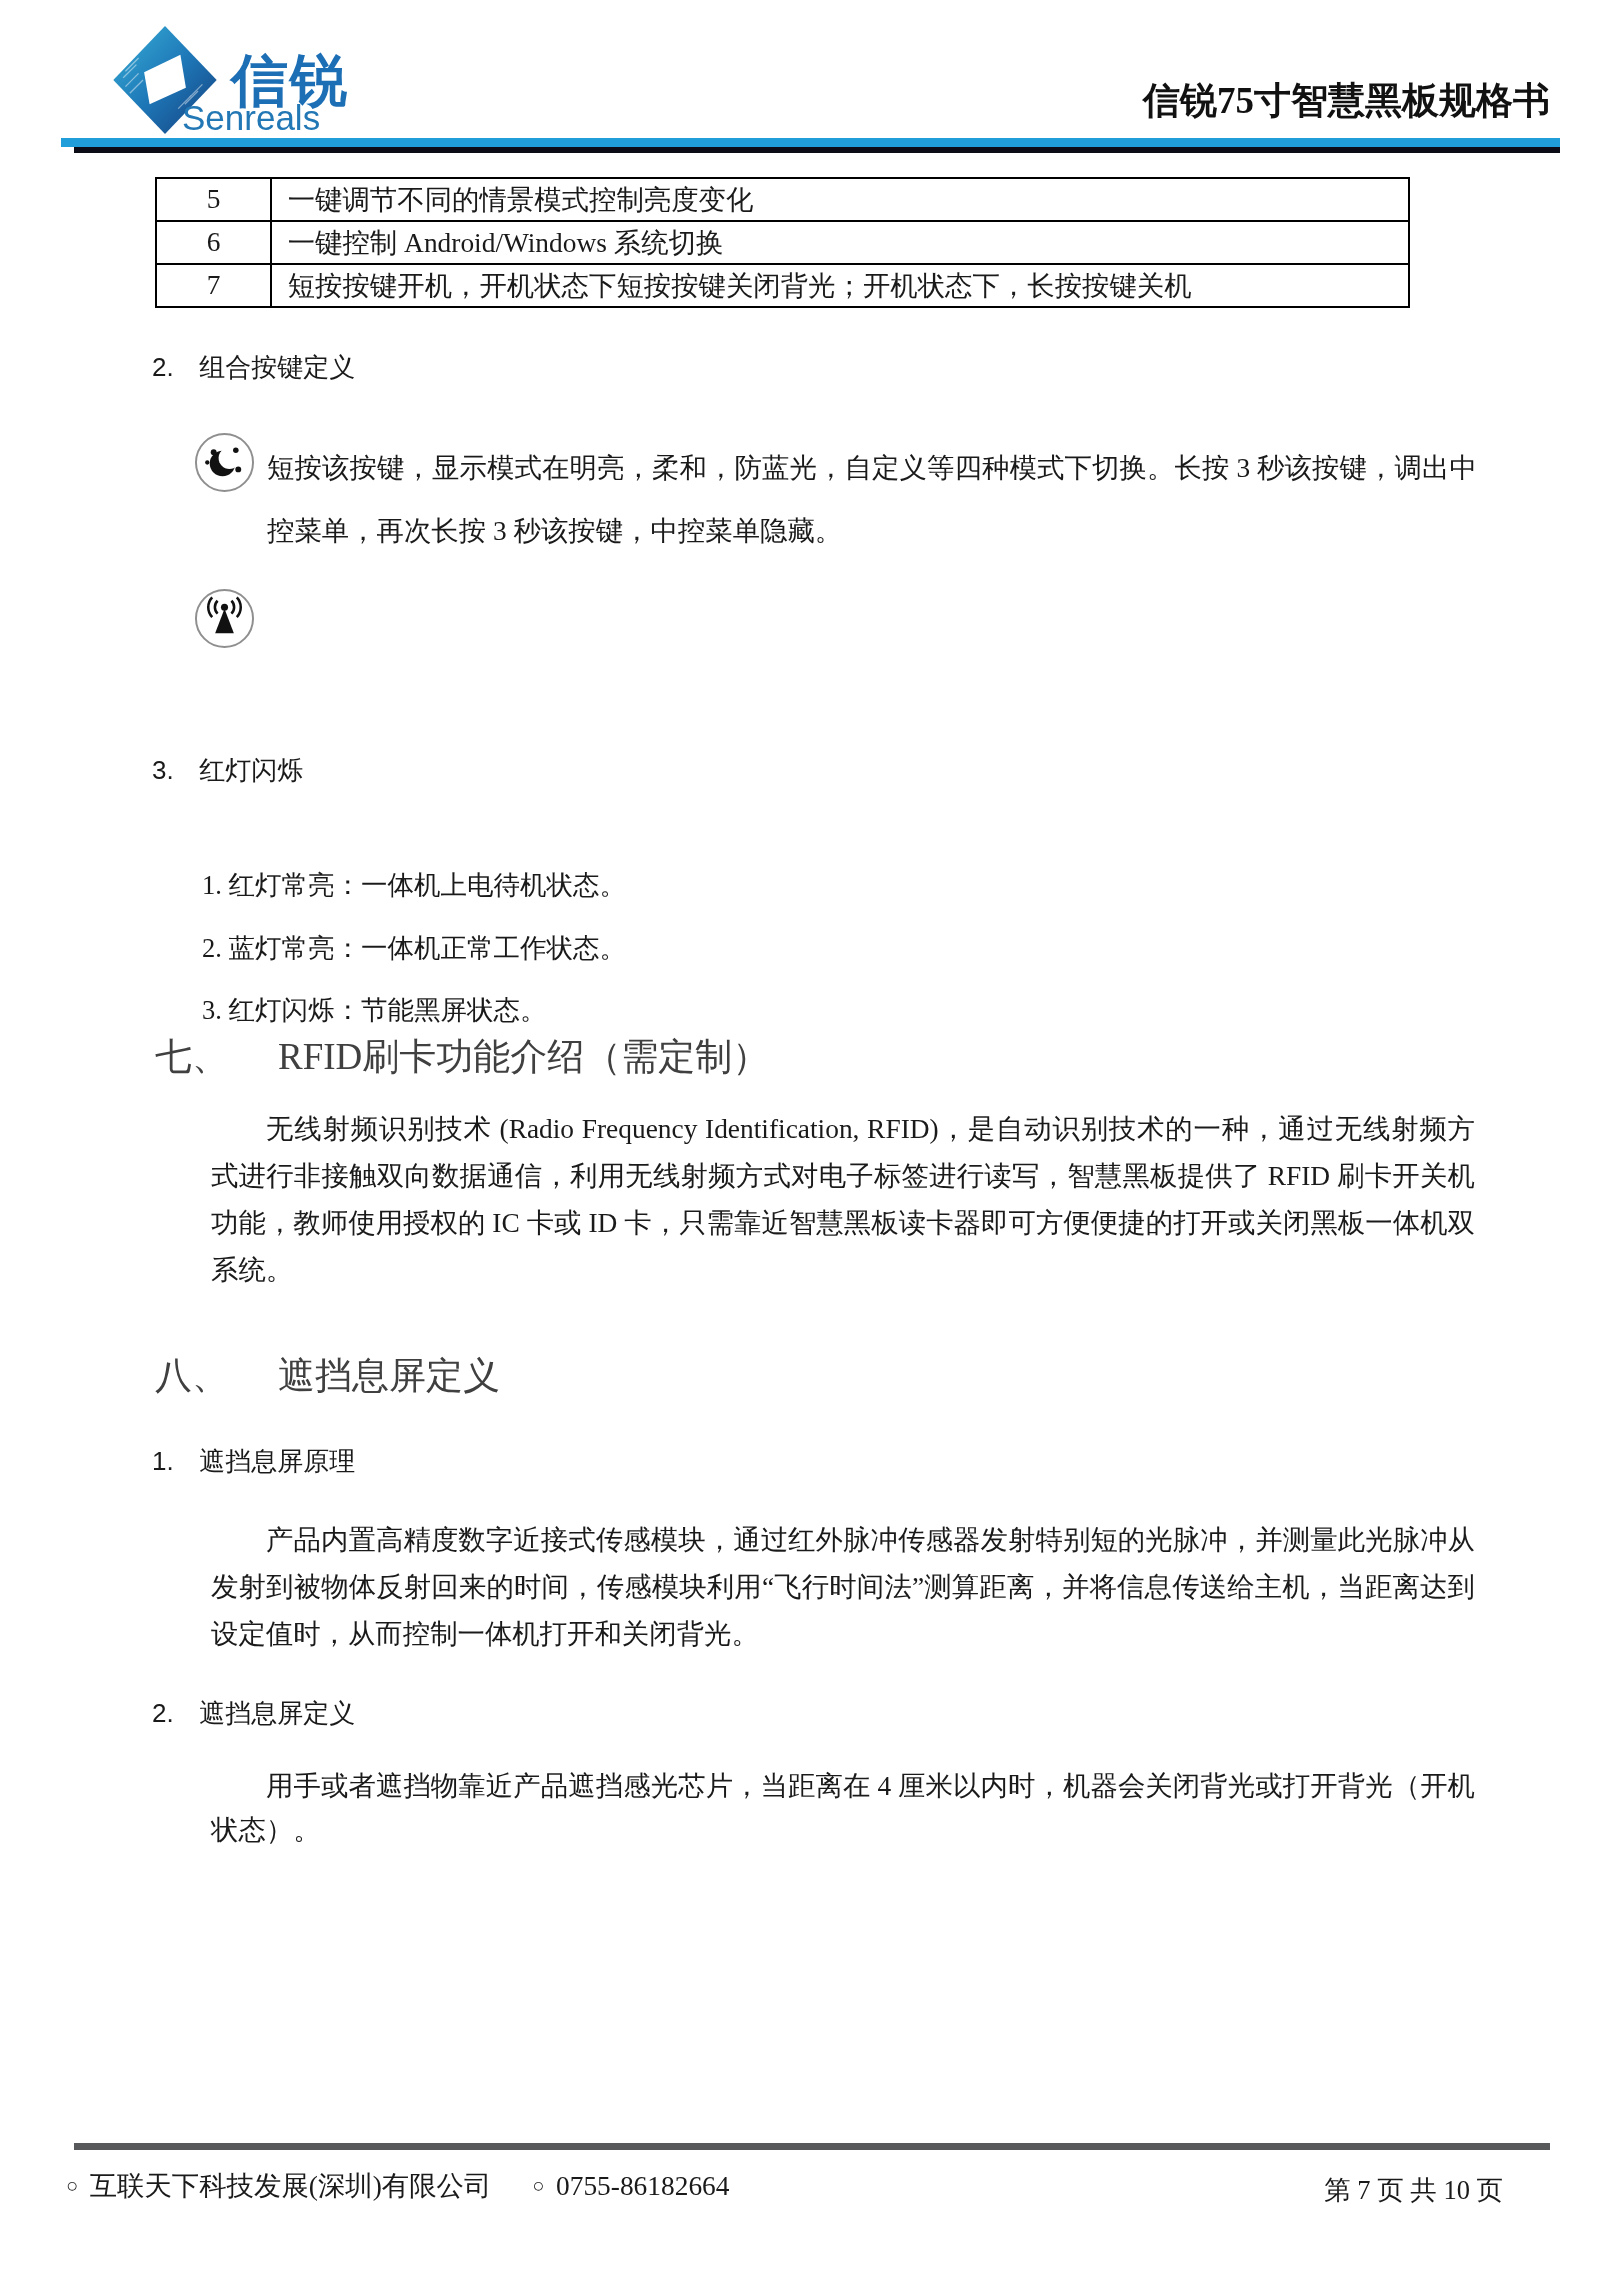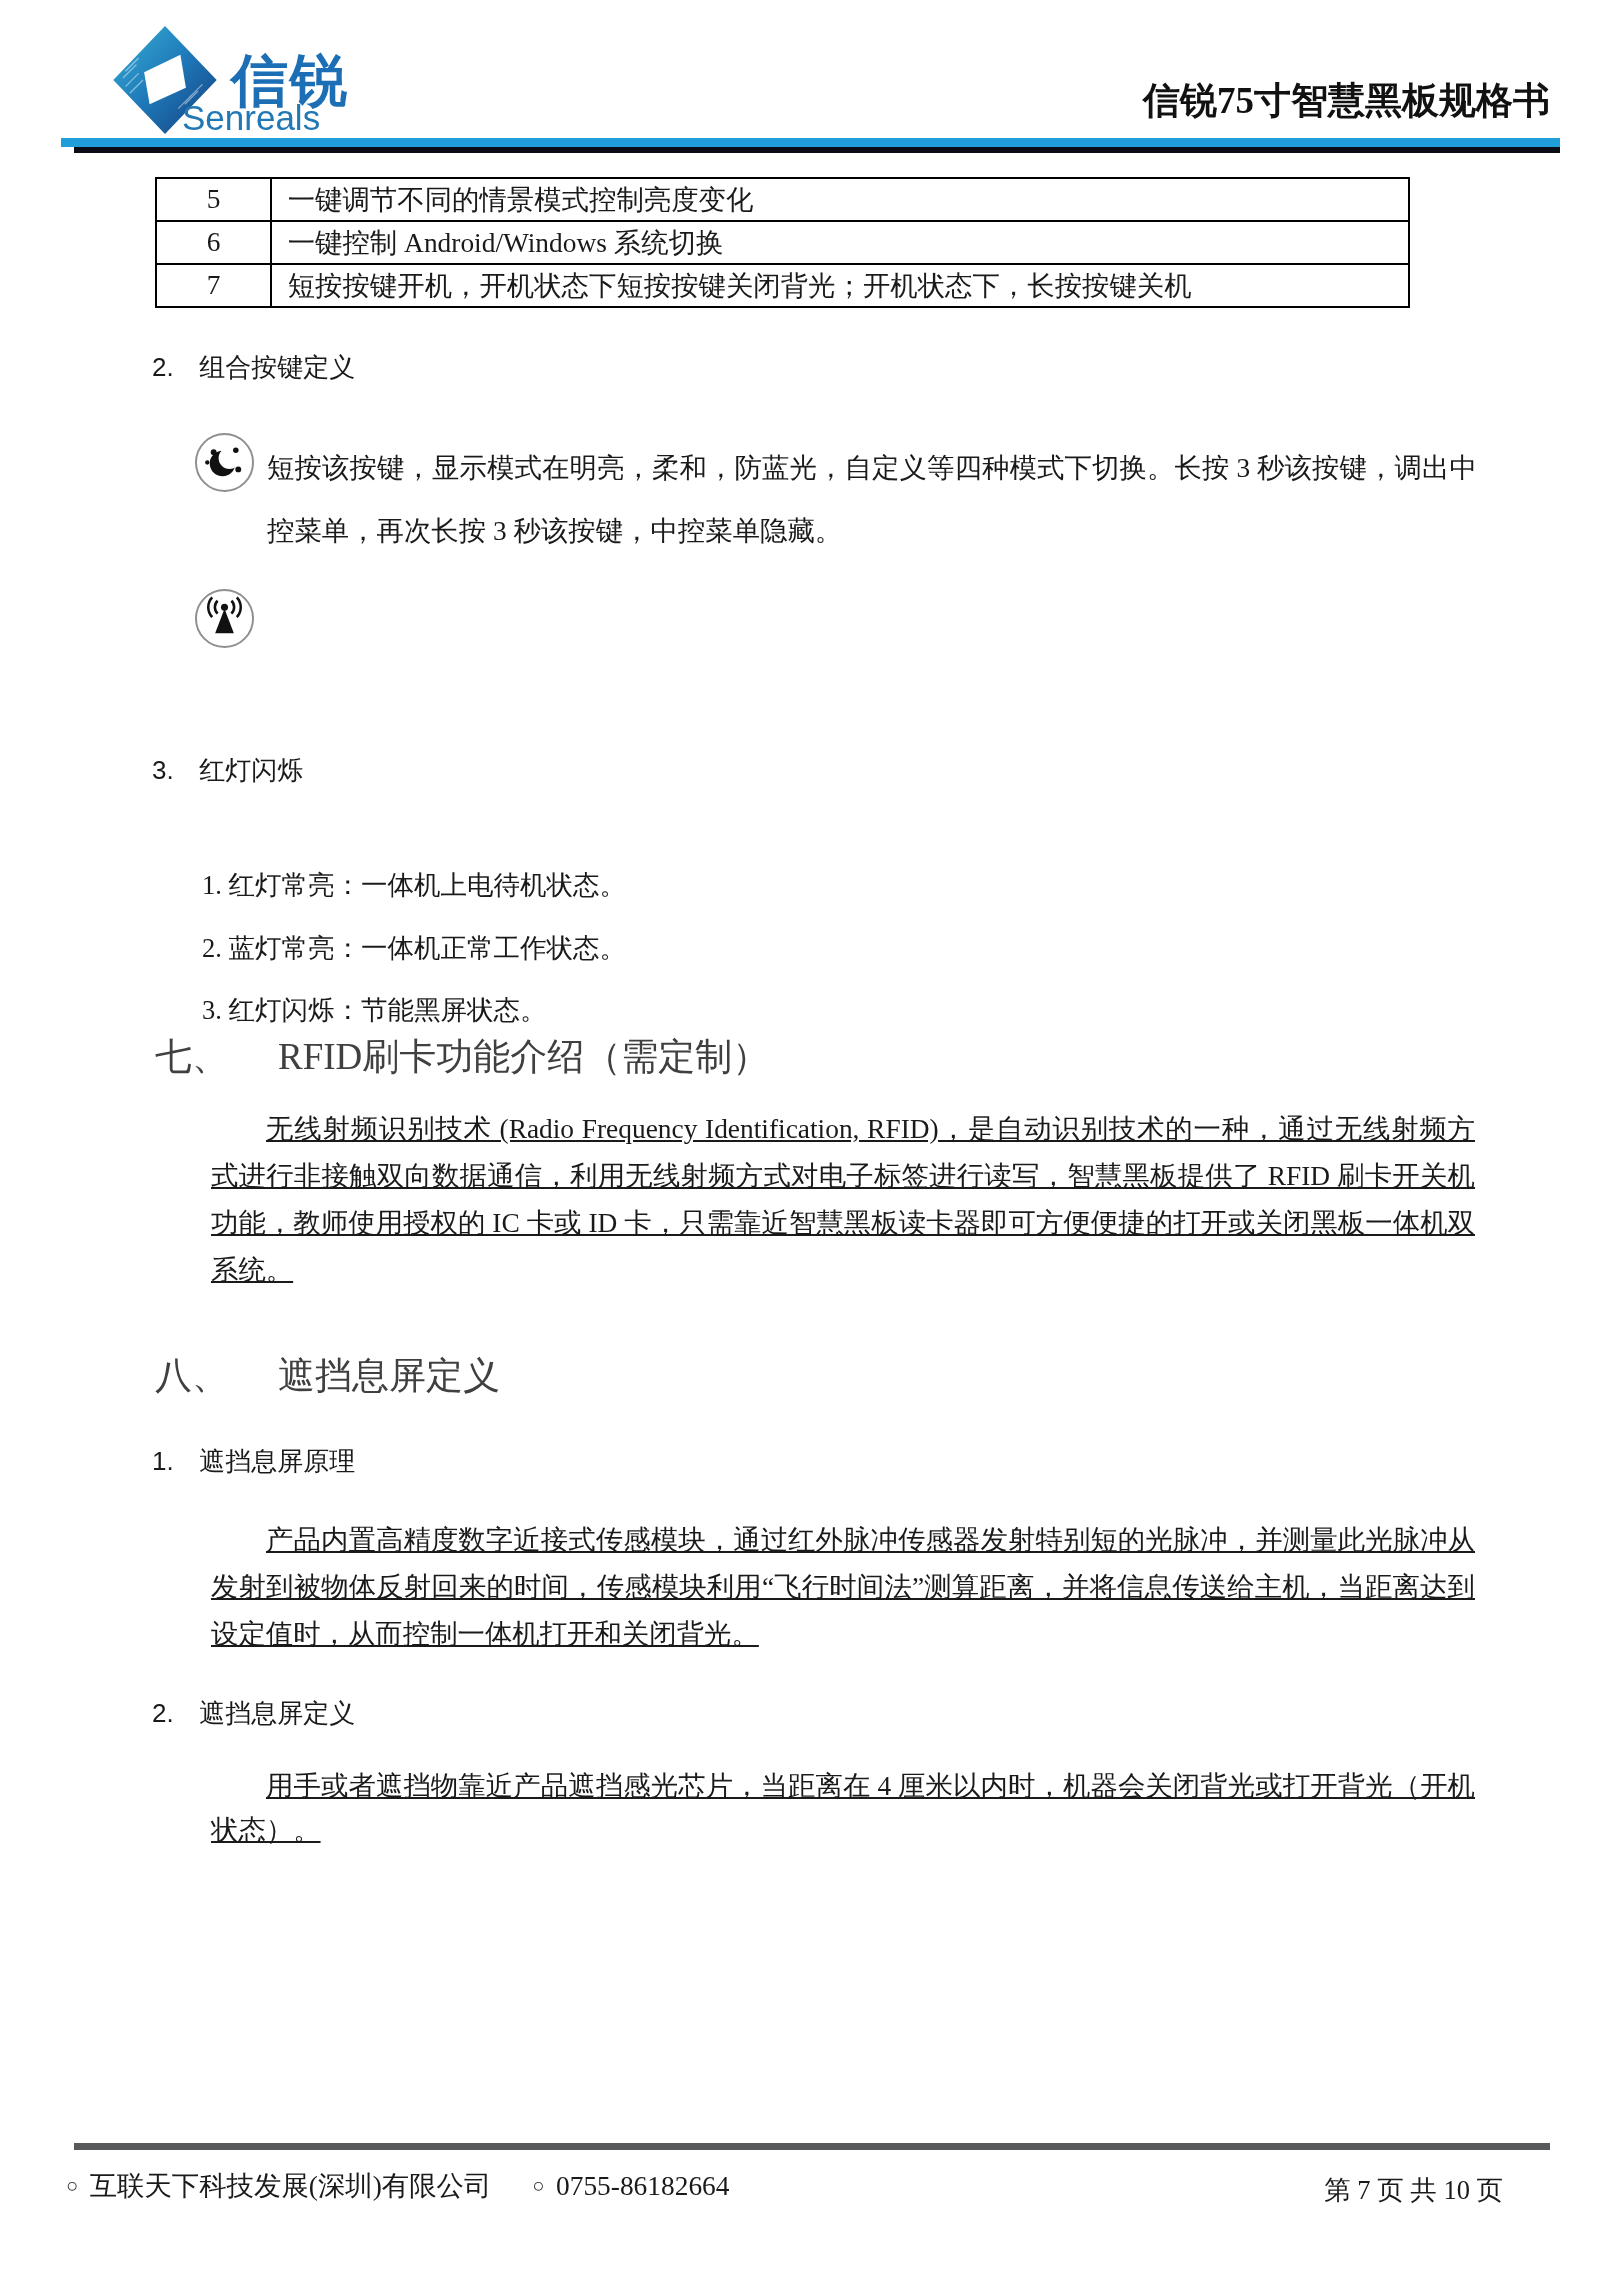--- a/index.html
+++ b/index.html
@@ -30,21 +30,21 @@
   .h-sub{position:absolute;font-size:26px;color:#1a1a1a;white-space:nowrap;}
   .h-sub .num{display:inline-block;margin-right:25.5px;font-family:"Liberation Sans","DejaVu Sans",sans-serif;}
   .h-big{position:absolute;font-size:37px;font-weight:normal;color:#404040;white-space:nowrap;}
   .h-big .num{display:inline-block;margin-right:49px;}
   
   .bullet-icon{position:absolute;width:61px;height:61px;}
   .bullet-text{position:absolute;width:1210px;font-size:27.4px;text-align:justify;color:#1a1a1a;}
   
   .ind-item{position:absolute;left:202px;font-size:26.5px;white-space:nowrap;margin-top:48px;}
   .para{position:absolute;left:211px;width:1264px;font-size:27.4px;line-height:47px;
-    text-align:justify;text-indent:55px;color:#1a1a1a;text-decoration:underline;}
+    text-align:justify;text-indent:55px;color:#1a1a1a;}
   
   .footer-rule{position:absolute;left:74px;right:71px;top:2143px;height:6.9px;background:#58595b;}
   .footer-left{position:absolute;left:66px;top:2168px;font-size:27.4px;white-space:nowrap;}
   .footer-left .dot{font-size:19.6px;vertical-align:2.9px;margin-right:11.8px;}
   .footer-left .gap{display:inline-block;width:41px;}
   .footer-page{position:absolute;right:118px;top:2172px;font-size:26.5px;white-space:nowrap;}
 </style>
 </head>
 <body>
 

